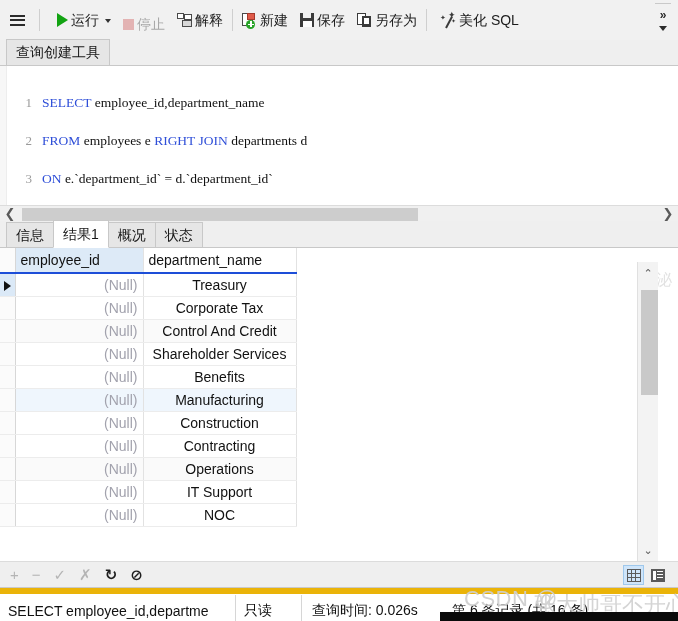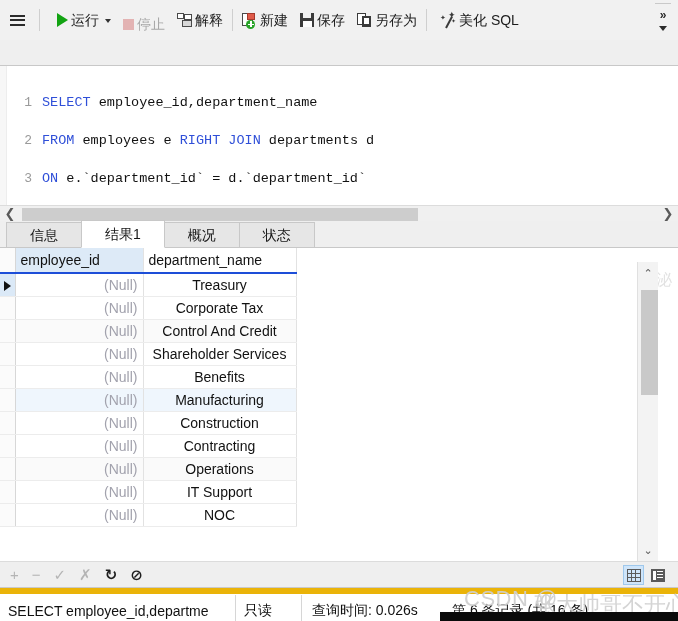--- a/index.html
+++ b/index.html
@@ -101,21 +101,21 @@
   .tab.active { background:#ffffff; border-bottom:1px solid #ffffff; margin-bottom:-1px; height:26px; line-height:26px; font-weight:400; }
 
   
   .editor-wrap {
     position:absolute; left:0; top:66px; width:678px; height:139px;
     background:#ffffff; box-sizing:border-box;
   }
   .editor-gutter-line { position:absolute; left:0; top:0; width:6px; height:139px; background:#f7f7f7; border-right:1px solid #ededed;}
   .code {
     position:absolute; left:6px; top:8px;
-    font-family: Liberation Mono, monospace;
+    font-family: Liberation Serif, serif;
     font-size: 13.5px; line-height: 19px;
     white-space: pre;
   }
   .code .ln { display:inline-block; width:26px; text-align:right; color:#9a9a9a; padding-right:10px; font-size:13px; }
   .kw { color:#2f4fd8; }
   .id { color:#111; }
 
   
   .hscroll {
     position:absolute; left:0; top:205px; width:678px; height:16px;
@@ -126,21 +126,21 @@
   .hs-track { position:relative; flex:1; height:14px; }
   .hs-thumb { position:absolute; left:2px; top:1px; width:396px; height:13px; background:#cdcdcd; }
 
   
   .tabs-res {
     position:absolute; left:0; top:221px; width:678px; height:27px;
     background:#efefef; border-bottom:1px solid #c8c8c8;
     display:flex; align-items:flex-end; padding-left:6px; box-sizing:border-box;
   }
   .rtab {
-    height:24px; line-height:24px; padding:0 23px; font-size:14px;
+    height:24px; line-height:24px; padding:0 9px; font-size:14px;
     background:#e6e6e6; border:1px solid #c8c8c8; border-bottom:none; margin-right:-1px;
     color:#161616; cursor:pointer; white-space:nowrap;
   }
   .rtab.active { background:#ffffff; border-bottom:1px solid #ffffff; margin-bottom:-1px; height:26px; line-height:26px; }
 
   
   .grid-area {
     position:absolute; left:0; top:248px; width:657px; height:313px;
     background:#fff; overflow:hidden; box-sizing:border-box;
   }
@@ -298,20 +298,21 @@
     </div>
 
     <div class="tb-topline"></div>
     <div class="tb-overflow">
       <span class="chev">»</span>
       <span class="dwn"></span>
     </div>
   </div>
 
   <div class="tabs-top">
+    <div class="tab">查询创建工具</div>
   </div>
 
   <div class="editor-wrap">
     <div class="editor-gutter-line"></div>
     <div class="code">
 <div><span class="ln">1</span><span class="kw">SELECT</span><span class="id"> employee_id,department_name</span></div>
 <div><span class="ln">2</span><span class="kw">FROM</span><span class="id"> employees e </span><span class="kw">RIGHT</span><span class="id"> </span><span class="kw">JOIN</span><span class="id"> departments d</span></div>
 <div><span class="ln">3</span><span class="kw">ON</span><span class="id"> e.`department_id` = d.`department_id`</span></div>
 <div><span class="ln">4</span><span class="kw">WHERE</span><span class="id"> e.`department_id` </span><span class="kw">IS</span><span class="id"> </span><span class="kw">NULL</span><span class="id">;</span></div>
     </div>

